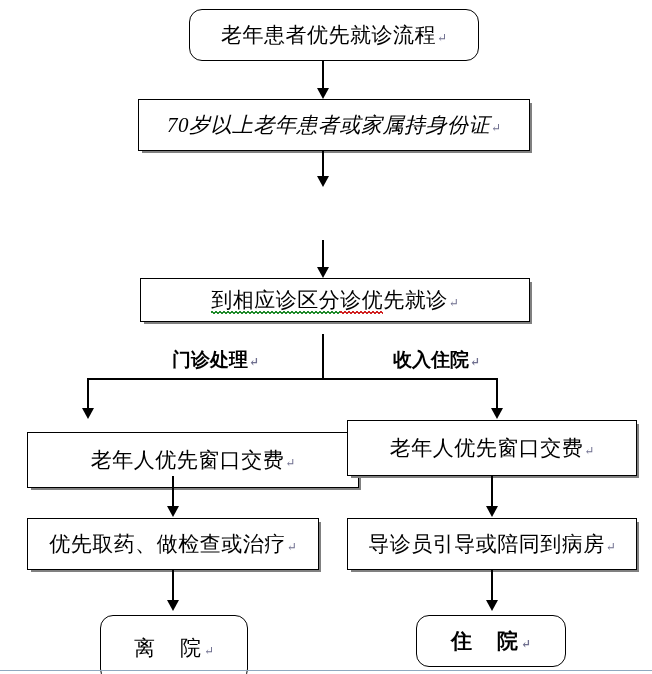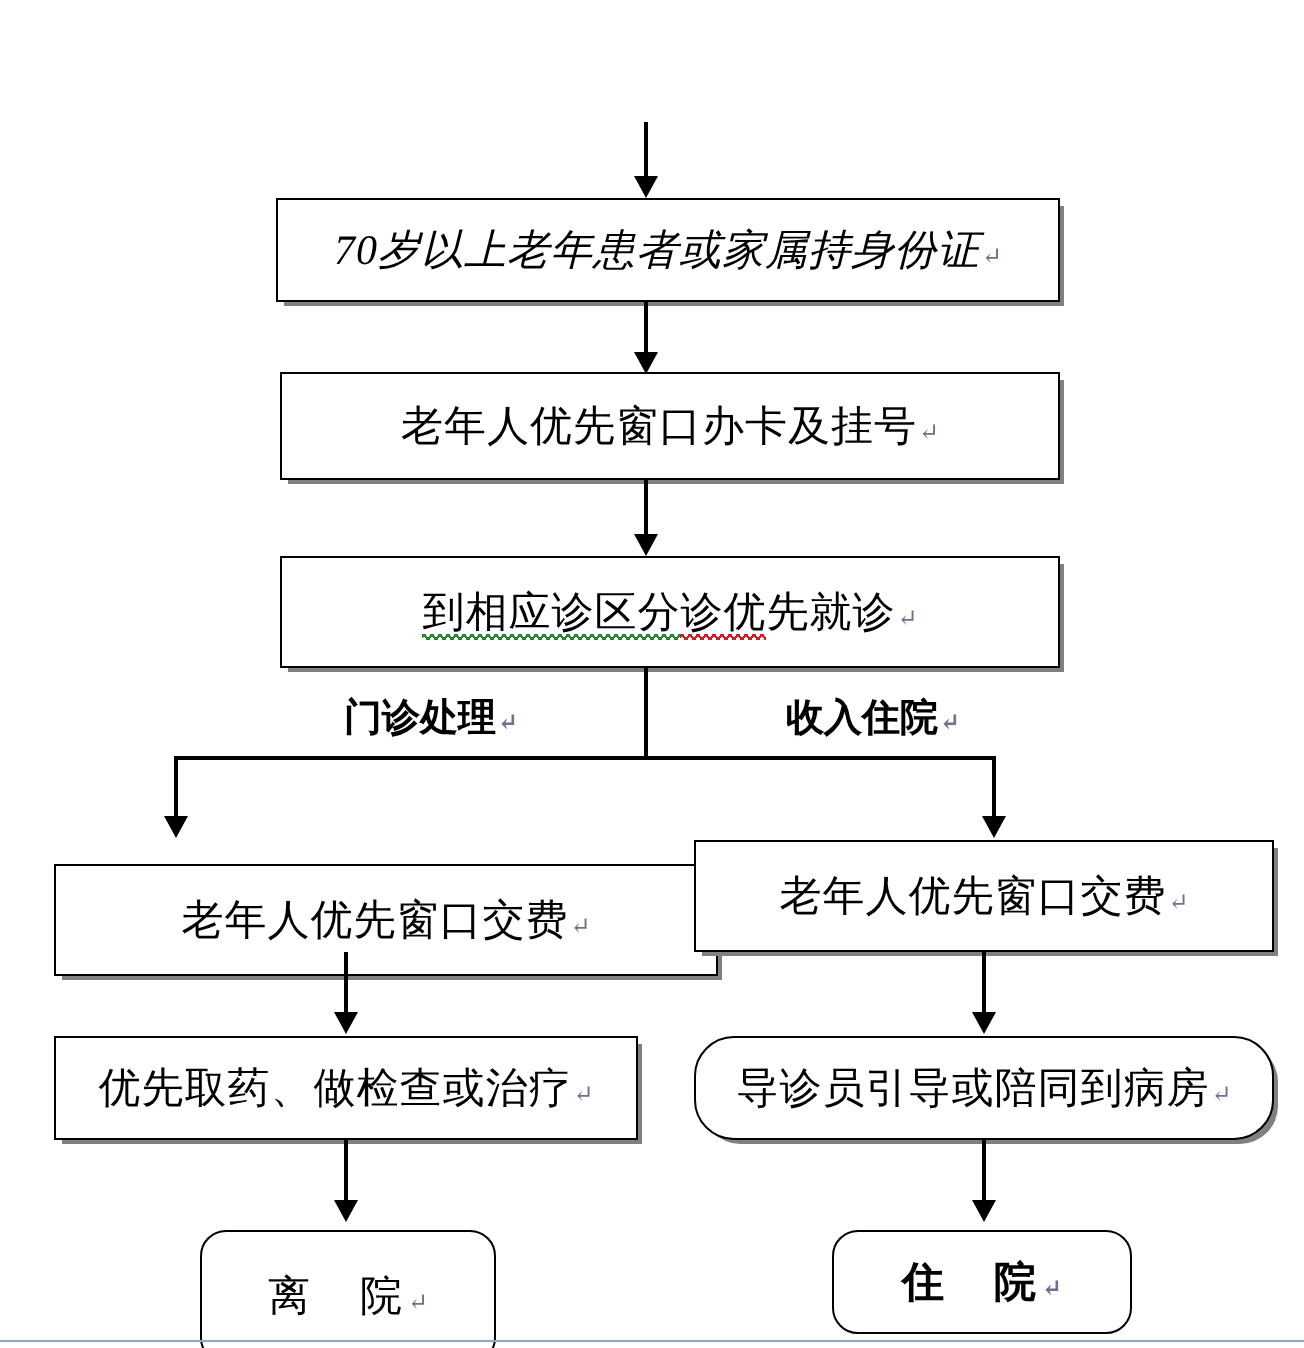--- a/index.html
+++ b/index.html
@@ -119,39 +119,39 @@
     width: 652px;
     height: 1px;
     background: #8fa8bf;
   }
 </style>
 </head>
 <body>
 
 <div id="page">
 
+  <div class="node rounded" style="left:189px; top:9px; width:290px; height:52px;">
+    <span class="txt"><span>老年患者优先就诊流程</span><span class="pilcrow">↵</span></span>
+  </div>
 
   <div class="vline" style="left:322px; top:61px; height:29px;"></div>
   <div class="arrowhead" style="left:317px; top:88px;"></div>
 
   <div class="node shadowed" style="left:138px; top:99px; width:392px; height:52px;font-style:italic;">
     <span class="txt"><span>70岁以上老年患者或家属持身份证</span><span class="pilcrow">↵</span></span>
   </div>
 
   <div class="vline" style="left:322px; top:151px; height:27px;"></div>
   <div class="arrowhead" style="left:317px; top:176px;"></div>
 
-  <div class="node shadowed" style="left:140px; top:186px; width:390px; height:54px;">
-    <span class="txt"><span>老年人优先窗口办卡及挂号</span><span class="pilcrow">↵</span></span>
-  </div>
 
   <div class="vline" style="left:322px; top:240px; height:29px;"></div>
   <div class="arrowhead" style="left:317px; top:267px;"></div>
 
-  <div class="node shadowed" style="left:140px; top:278px; width:390px; height:56px;">
+  <div class="node shadowed" style="left:140px; top:278px; width:390px; height:44px;">
     <span class="txt"><span class="sq sq-green">到相应诊区分</span><span class="sq sq-red">诊优</span><span>先就诊</span><span class="pilcrow">↵</span></span>
   </div>
 
   <div class="vline" style="left:322px; top:334px; height:45px;"></div>
   <div class="hline" style="left:88px; top:378px; width:410px;"></div>
 
   <div class="branch-label" style="left:172px; top:350px;"><span>门诊处理</span><span class="pilcrow">↵</span></div>
   <div class="branch-label" style="left:393px; top:350px;"><span>收入住院</span><span class="pilcrow">↵</span></div>
 
   <div class="vline" style="left:87px; top:378px; height:32px;"></div>
@@ -178,21 +178,21 @@
     <span class="txt spaced"><span>离　院</span><span class="pilcrow">↵</span></span>
   </div>
 
   <div class="node shadowed" style="left:347px; top:420px; width:290px; height:56px;">
     <span class="txt"><span>老年人优先窗口交费</span><span class="pilcrow">↵</span></span>
   </div>
 
   <div class="vline" style="left:491px; top:476px; height:32px;"></div>
   <div class="arrowhead" style="left:486px; top:506px;"></div>
 
-  <div class="node shadowed" style="left:347px; top:518px; width:290px; height:52px;border-radius:20px;">
+  <div class="node shadowed" style="left:347px; top:518px; width:290px; height:52px;">
     <span class="txt"><span>导诊员引导或陪同到病房</span><span class="pilcrow">↵</span></span>
   </div>
 
   <div class="vline" style="left:491px; top:570px; height:32px;"></div>
   <div class="arrowhead" style="left:486px; top:600px;"></div>
 
   <div class="node rounded" style="left:416px; top:615px; width:150px; height:52px;font-weight:bold;">
     <span class="txt spaced"><span>住　院</span><span class="pilcrow">↵</span></span>
   </div>
 

